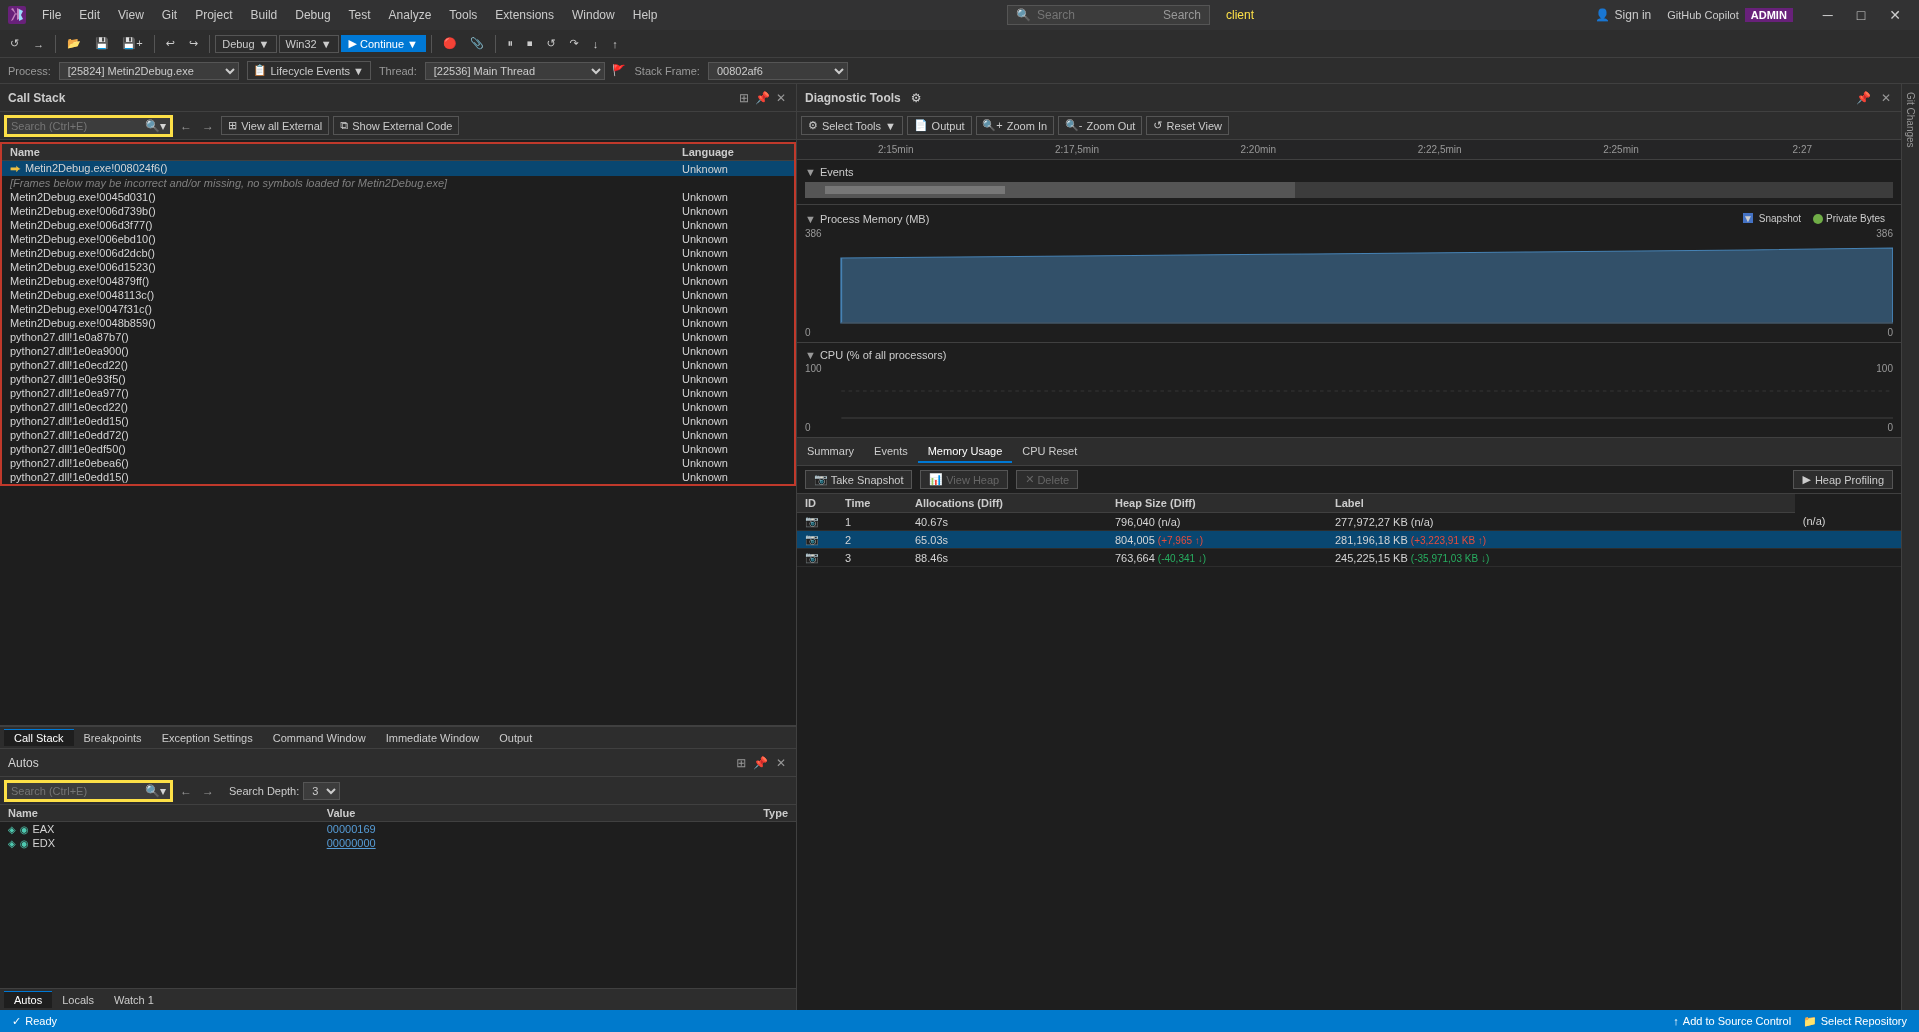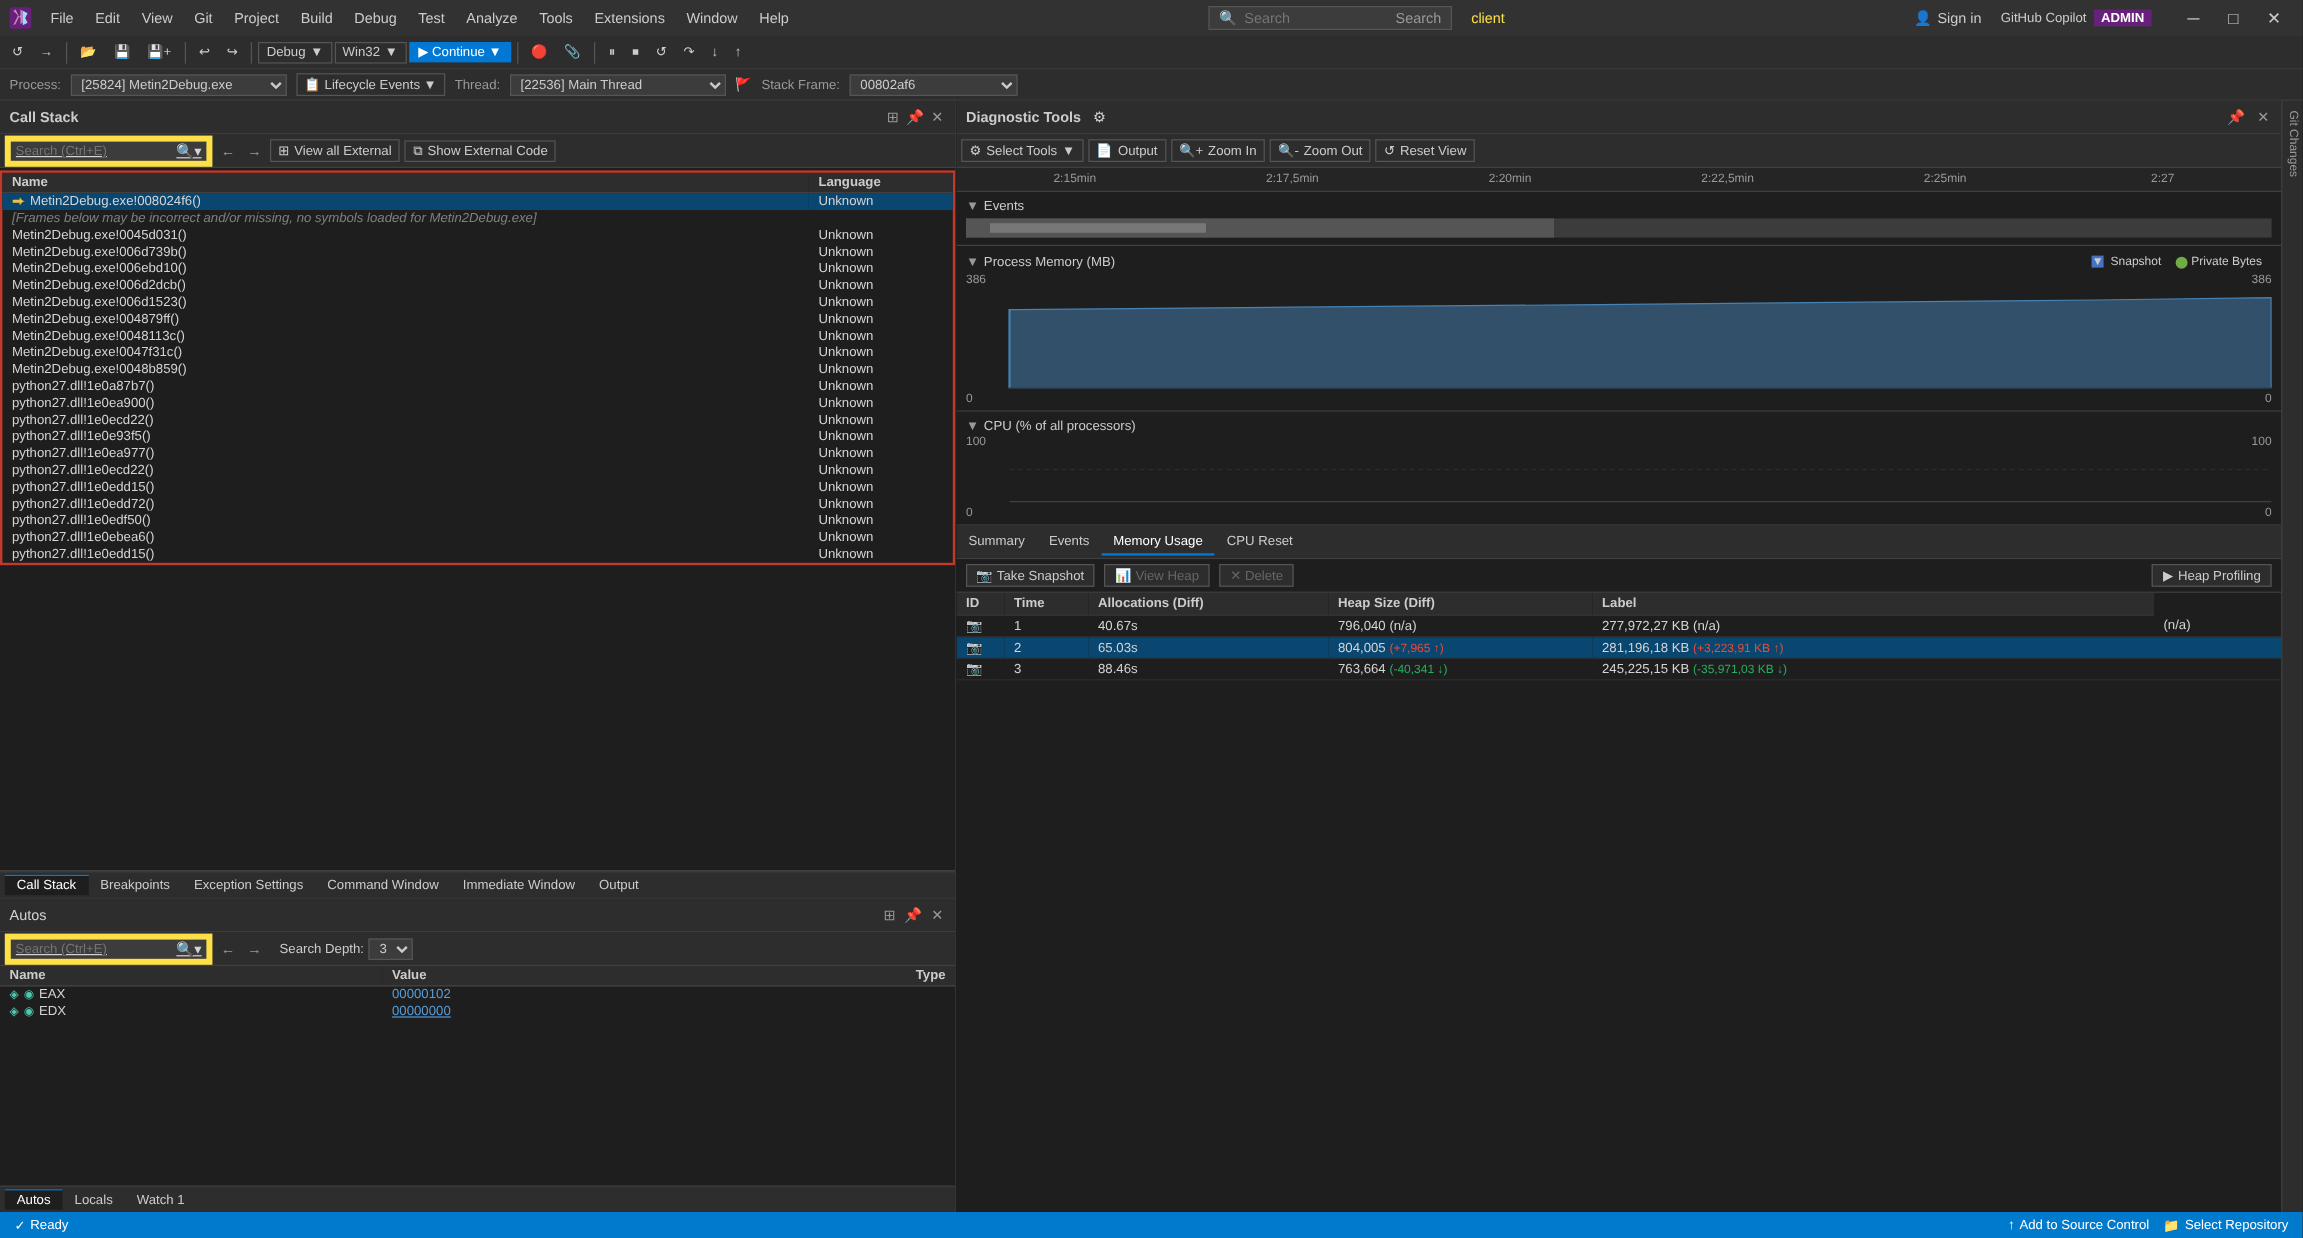--- a/index.html
+++ b/index.html
@@ -34,21 +34,21 @@
 
     
     #left-panel { width: 797px; display: flex; flex-direction: column; border-right: 1px solid #404040; }
 
     
     #call-stack { flex: 1; display: flex; flex-direction: column; border-bottom: 1px solid #404040; }
     #call-stack-header { display: flex; align-items: center; height: 28px; background: #2d2d2d; border-bottom: 1px solid #404040; padding: 0 8px; gap: 6px; }
     #call-stack-header .panel-title { font-size: 12px; font-weight: 600; color: #ccc; }
     #call-stack-header .panel-controls { display: flex; gap: 2px; margin-left: auto; }
     #call-stack-toolbar { display: flex; align-items: center; height: 28px; background: #2d2d2d; border-bottom: 1px solid #404040; padding: 0 4px; gap: 4px; }
-    .search-input-box { display: flex; align-items: center; background: #3c3c3c; border: 5px solid #fde047; padding: 1px 4px; gap: 4px; text-decoration: underline; }
+    .search-input-box { display: flex; align-items: center; background: #3c3c3c; border: 3px solid #fde047; padding: 1px 4px; gap: 4px; }
     .search-input-box input { background: transparent; border: none; outline: none; color: #ccc; font-size: 11px; width: 120px; }
     .nav-btn { background: none; border: none; color: #999; cursor: pointer; font-size: 12px; padding: 1px 3px; }
     .toolbar-action-btn { display: flex; align-items: center; gap: 4px; padding: 2px 6px; background: #2d2d2d; border: 1px solid #555; color: #ccc; font-size: 11px; cursor: pointer; }
 
     
     #call-stack-table { flex: 1; overflow-y: auto; background: #1e1e1e; }
     #call-stack-table::-webkit-scrollbar { width: 8px; }
     #call-stack-table::-webkit-scrollbar-track { background: #2d2d2d; }
     #call-stack-table::-webkit-scrollbar-thumb { background: #555; }
     .cs-table { width: 100%; border-collapse: collapse; }
@@ -288,20 +288,24 @@
                 </tr>
                 <tr>
                   <td>Metin2Debug.exe!0045d031()</td>
                   <td>Unknown</td>
                 </tr>
                 <tr>
                   <td>Metin2Debug.exe!006d739b()</td>
                   <td>Unknown</td>
                 </tr>
                 <tr>
+                  <td>Metin2Debug.exe!006d3f77()</td>
+                  <td>Unknown</td>
+                </tr>
+                <tr>
                   <td>Metin2Debug.exe!006ebd10()</td>
                   <td>Unknown</td>
                 </tr>
                 <tr>
                   <td>Metin2Debug.exe!006d2dcb()</td>
                   <td>Unknown</td>
                 </tr>
                 <tr>
                   <td>Metin2Debug.exe!006d1523()</td>
                   <td>Unknown</td>
@@ -407,21 +411,21 @@
           <thead>
             <tr>
               <th style="width:500px;">Name</th>
               <th style="width:700px;">Value</th>
               <th>Type</th>
             </tr>
           </thead>
           <tbody id="autos-tbody">
           <tr>
                 <td><span style="color:#4ec9b0;font-size:10px;margin-right:4px;">◈</span><span style="color:#4ec9b0;font-size:10px;margin-right:4px;">◉</span>EAX</td>
-                <td style="color: rgb(86, 156, 214);">00000102</td>
+                <td style="color: rgb(86, 156, 214);">00000169</td>
                 <td></td>
               </tr>
               <tr>
                 <td><span style="color:#4ec9b0;font-size:10px;margin-right:4px;">◈</span><span style="color:#4ec9b0;font-size:10px;margin-right:4px;">◉</span>EDX</td>
                 <td style="color: rgb(86, 156, 214); text-decoration: underline;">00000000</td>
                 <td></td>
               </tr>
             </tbody>
         </table>
       </div>

